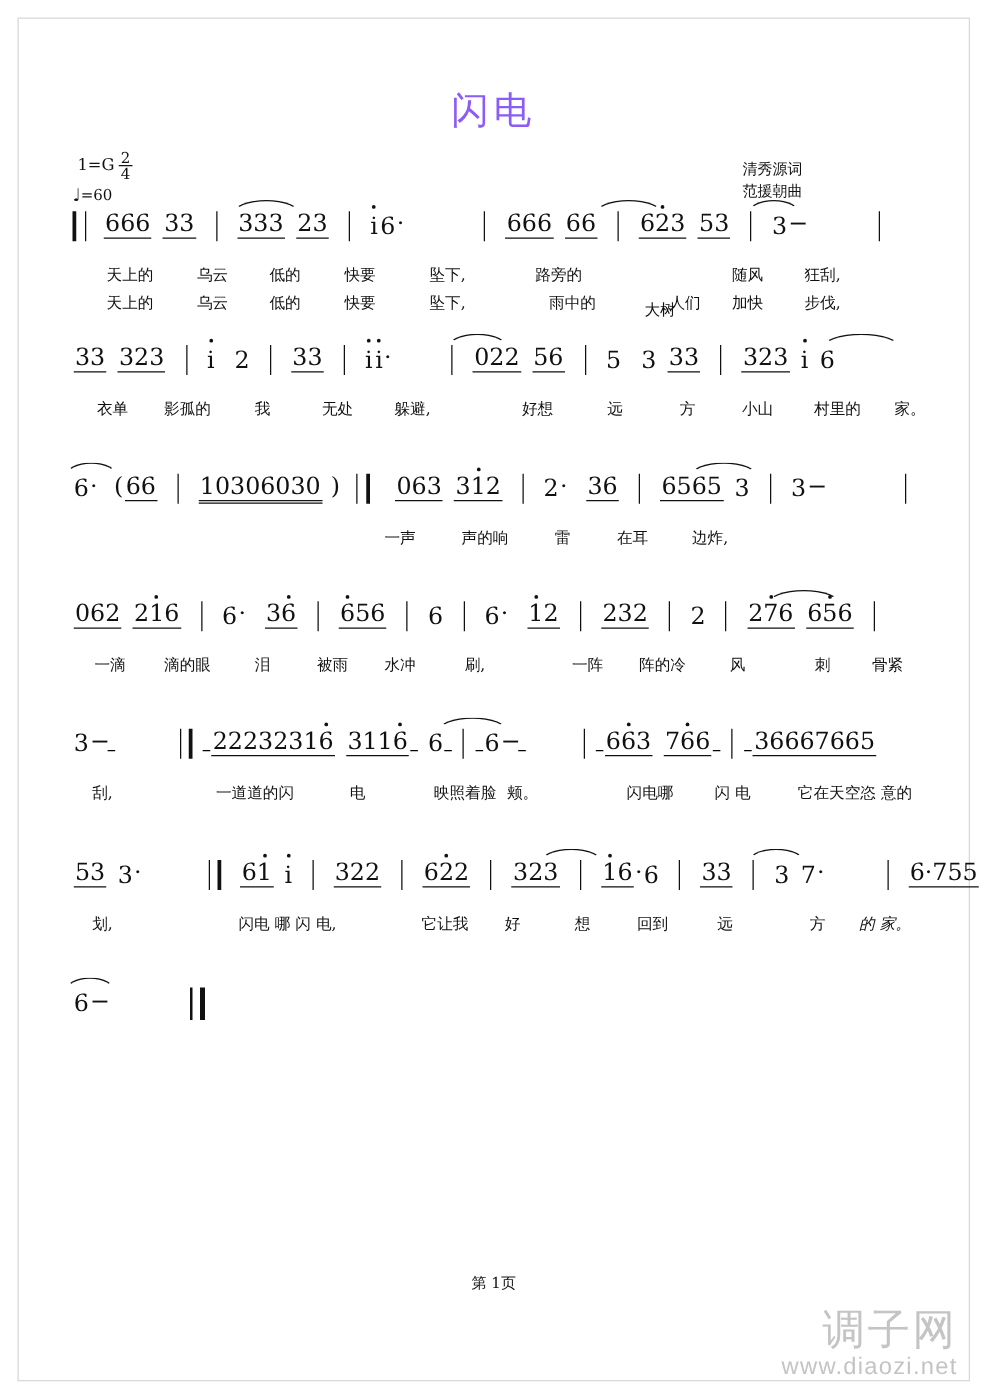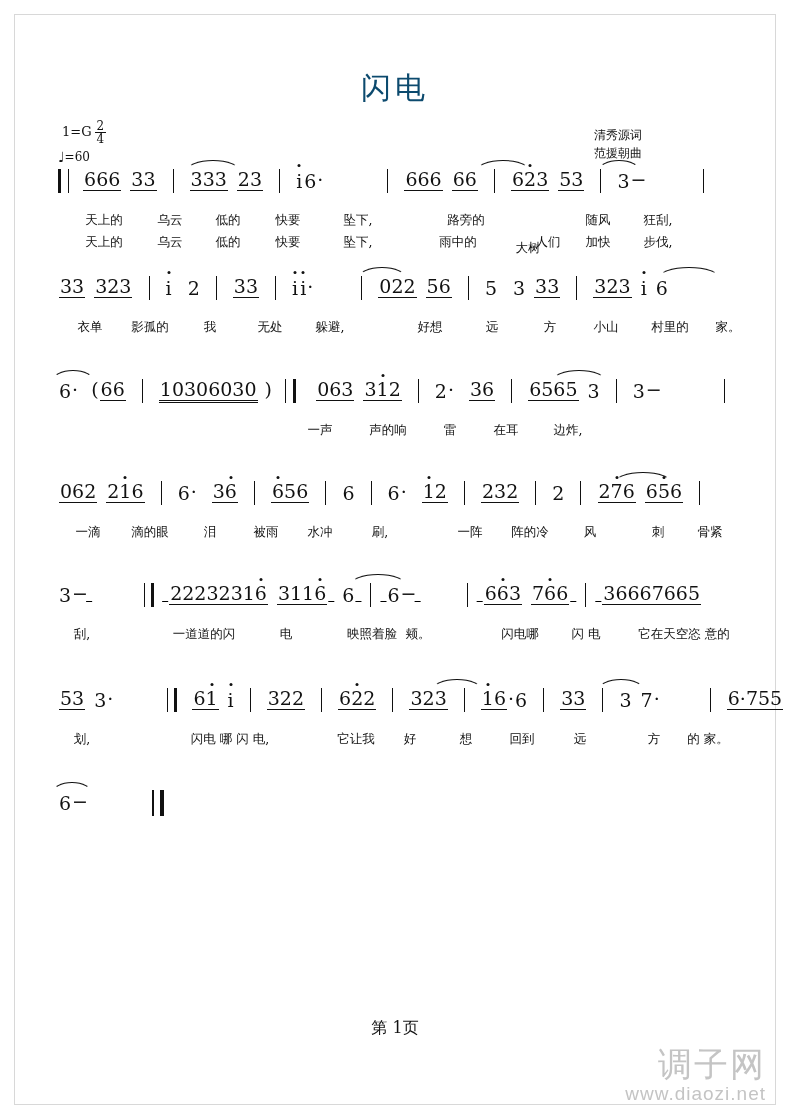--- a/index.html
+++ b/index.html
@@ -22,21 +22,21 @@
     border:1px solid #d8d8d8;
     pointer-events:none;
   }
   .title{
     position:absolute;
     top:68px;left:0;width:790px;
     text-align:center;
     font-family:"DejaVu Serif", serif;
     font-size:30px;
     letter-spacing:4px;
-    color:#0c4a6e;
+    color:#8b5cf6;
   }
   .keysig{
     position:absolute;
     left:62px;top:120px;
     font-family:"DejaVu Serif", serif;
     font-size:13px;
     line-height:1.15;
     color:#111;
   }
   .keysig .frac{
@@ -204,21 +204,21 @@
   }
   .parenthesis{
     font-size:19px;
   }
   .pagenum{
     position:absolute;
     left:0;width:790px;
     top:1018px;
     text-align:center;
     font-family:"DejaVu Serif", serif;
-    font-size:16px;
+    font-size:12px;
     color:#111;
   }
   .watermark{
     position:absolute;
     right:24px;bottom:14px;
     text-align:right;
     color:#c9c9c9;
   }
   .watermark .wm-cn{
     font-family:"DejaVu Serif", serif;
@@ -274,21 +274,21 @@
       <span class="slur" style="left:128px;width:52px;"></span>
       <span class="slur" style="left:418px;width:52px;"></span>
       <span class="slur" style="left:540px;width:40px;"></span>
     </div>
     <div class="lyricline">
       <span class="ly" style="left:46px;">天上的</span>
       <span class="ly" style="left:112px;">乌云</span>
       <span class="ly" style="left:170px;">低的</span>
       <span class="ly" style="left:230px;">快要</span>
       <span class="ly" style="left:300px;">坠下,</span>
-      <span class="ly" style="left:408px;font-family:Liberation Mono, monospace;">路旁的</span>
+      <span class="ly" style="left:389px;font-family:Liberation Mono, monospace;">路旁的</span>
       <span class="ly" style="left:470px;margin-top:28px;">大树</span>
       <span class="ly" style="left:540px;">随风</span>
       <span class="ly" style="left:600px;">狂刮,</span>
     </div>
     <div class="lyricline">
       <span class="ly" style="left:46px;">天上的</span>
       <span class="ly" style="left:112px;">乌云</span>
       <span class="ly" style="left:170px;">低的</span>
       <span class="ly" style="left:230px;">快要</span>
       <span class="ly" style="left:300px;">坠下,</span>
@@ -446,21 +446,21 @@
     </div>
     <div class="lyricline">
       <span class="ly" style="left:24px;">划,</span>
       <span class="ly" style="left:172px;">闪电 哪 闪 电,</span>
       <span class="ly" style="left:298px;">它让我</span>
       <span class="ly" style="left:352px;">好</span>
       <span class="ly" style="left:408px;">想</span>
       <span class="ly" style="left:464px;">回到</span>
       <span class="ly" style="left:522px;">远</span>
       <span class="ly" style="left:596px;">方</span>
-      <span class="ly" style="left:650px;">的 家。</span>
+      <span class="ly" style="left:650px;font-style:italic;">的 家。</span>
     </div>
   </div>
 
   <div class="system" style="top:790px;">
     <div class="notes">
       <span class="tok">6</span><span class="dash">−</span>
       <span class="bar-final" style="margin-left:60px;"></span>
       <span class="slur" style="left:-6px;width:38px;"></span>
     </div>
   </div>

